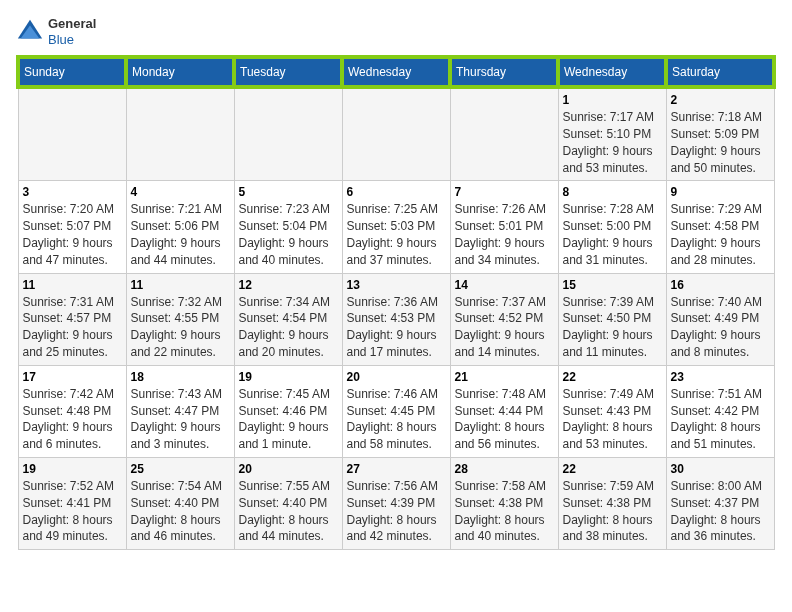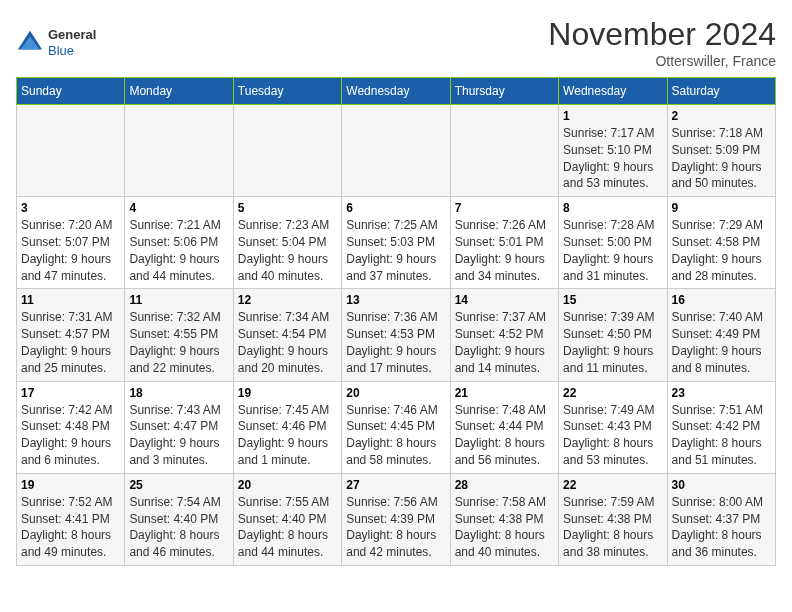--- a/index.html
+++ b/index.html
@@ -6,21 +6,21 @@
     body {
       font-family: Arial, sans-serif;
       background: #fff;
       width: 792px;
       min-height: 612px;
       padding: 16px;
     }
     .header-section {
       display: flex;
       justify-content: space-between;
-      align-items: center;
+      align-items: flex-end;
       margin-bottom: 8px;
     }
     .logo {
       display: flex;
       align-items: center;
       gap: 4px;
     }
     .logo-text {
       font-size: 14px;
       font-weight: bold;
@@ -47,21 +47,21 @@
       border-collapse: collapse;
       font-size: 11px;
     }
     .calendar-table thead th {
       background-color: #1a5fa8;
       color: #fff;
       padding: 6px 4px;
       text-align: left;
       font-size: 12px;
       font-weight: normal;
-      border: 1px solid #84cc16;
+      border: 4px solid #84cc16;
     }
     .calendar-table tbody td {
       border: 1px solid #ccc;
       vertical-align: top;
       padding: 4px;
       height: 80px;
       width: calc(100% / 7);
     }
     .day-number {
       font-weight: bold;
@@ -90,24 +90,20 @@
   <div class="logo">
     <svg class="logo-icon" viewBox="0 0 30 30" xmlns="http://www.w3.org/2000/svg">
       <polygon points="15,2 28,22 2,22" fill="#1a5fa8"></polygon>
       <polygon points="15,8 25,22 5,22" fill="#4a90d9"></polygon>
     </svg>
     <div class="logo-text">
       <div style="color:#333;font-size:13px;font-weight:bold;">General</div>
       <div style="color:#1a5fa8;font-size:13px;font-weight:normal;">Blue</div>
     </div>
   </div>
-  <div class="title-block">
-    <div class="month-title">November 2024</div>
-    <div class="location">Otterswiller, France</div>
-  </div>
 </div>
 
 <table class="calendar-table">
   <thead>
     <tr>
     <th>Sunday</th>
         <th>Monday</th>
         <th>Tuesday</th>
         <th>Wednesday</th>
         <th>Thursday</th>

